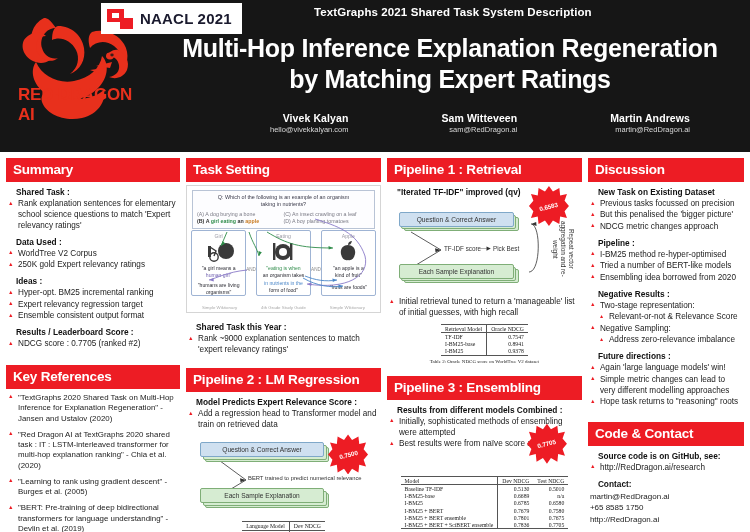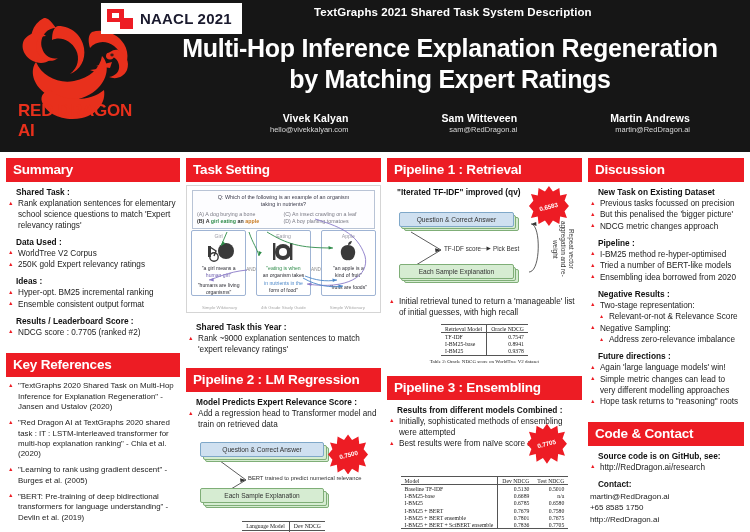--- a/index.html
+++ b/index.html
@@ -25,21 +25,21 @@
     height: 31px;
   }
   .naacl-logo { width: 26px; height: 20px; position: relative; }
   .naacl-logo .sq1 { position:absolute; left:0; top:0; width:17px; height:13px; background:#ED1C24; }
   .naacl-logo .sq2 { position:absolute; left:5px; top:4px; width:7px; height:5px; background:#ffffff; }
   .naacl-logo .sq3 { position:absolute; left:13px; top:9px; width:13px; height:11px; background:#ED1C24; }
   .naacl-text { font-size: 15px; font-weight: bold; color: #1a1a2e; letter-spacing: 0.2px; }
 
   .dragon-wrap { position: absolute; left: 6px; top: 10px; width: 140px; height: 135px; }
   .dragon-name {
-    position: absolute; left: 12px; bottom: 4px;
+    position: absolute; left: 12px; bottom: 20px;
     color: #E8301C; font-size: 17px; font-weight: bold; letter-spacing: -0.2px;
   }
   .subtitle {
     position: absolute; left: 314px; top: 6px;
     color: #ffffff; font-size: 11.5px; font-weight: bold; letter-spacing: 0.1px;
   }
   .title {
     position: absolute; left: 150px; top: 33px; width: 600px;
     color: #ffffff; font-size: 25px; font-weight: bold;
     text-align: center; line-height: 1.24; letter-spacing: -0.3px;
@@ -232,20 +232,21 @@
           <li>Rank explanation sentences for elementary school science questions to match 'Expert relevancy ratings'</li>
         </ul>
         <div class="lbl">Data Used :</div>
         <ul class="bl">
           <li>WorldTree V2 Corpus</li>
           <li>250K gold Expert relevancy ratings</li>
         </ul>
         <div class="lbl">Ideas :</div>
         <ul class="bl">
           <li>Hyper-opt. BM25 incremental ranking</li>
+          <li>Expert relevancy regression target</li>
           <li>Ensemble consistent output format</li>
         </ul>
         <div class="lbl">Results / Leaderboard Score :</div>
         <ul class="bl">
           <li>NDCG score : 0.7705 (ranked #2)</li>
         </ul>
       </div>
     </section>
 
     <section style="margin-top:6px;">

